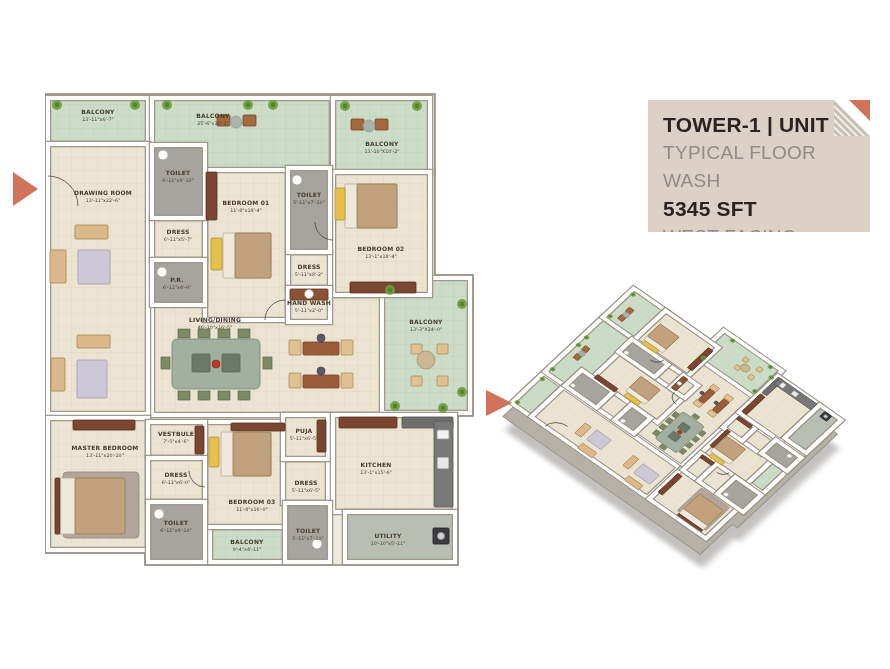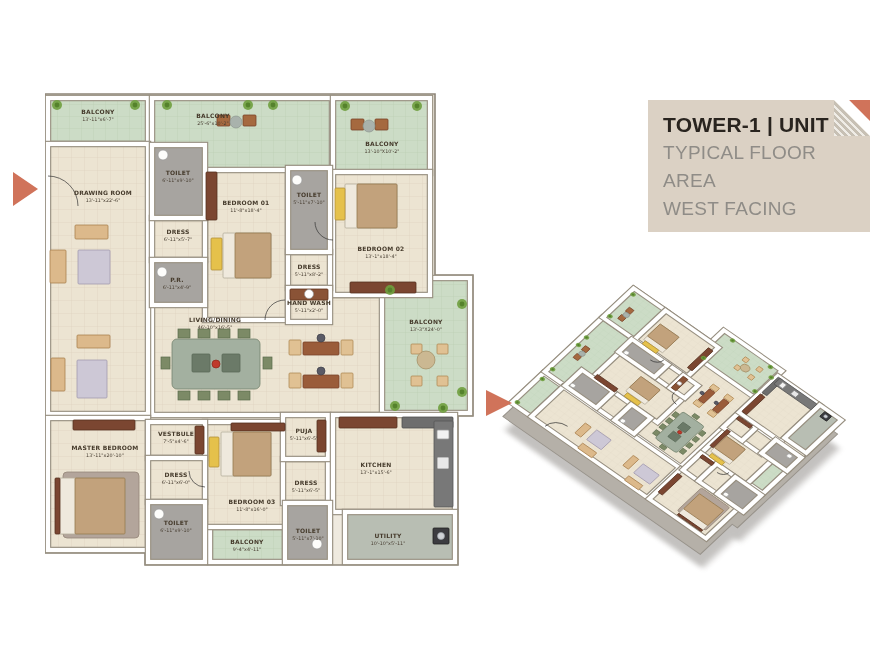--- a/index.html
+++ b/index.html
@@ -523,21 +523,22 @@
           <circle cx="398" cy="316" r="5" fill="#6f9e3e" opacity="0.9"></circle>
           <circle cx="398" cy="316" r="2.4" fill="#55822c"></circle>
         </g>
       </g>
     <polygon points="8,138 8,164 34,151" fill="#d0735a"></polygon>
   </svg>
 
   <div class="panel">
     <div class="panel-inner">
       <div class="t1">TOWER-1 | UNIT 1</div>
-      <div class="t2">TYPICAL FLOOR AREA</div>
+      <div class="t2">TYPICAL FLOOR WASH</div>
+      <div class="t1">5345 SFT</div>
       <div class="t2">WEST FACING</div>
     </div>
   </div>
   <div class="fold-wrap">
     <div class="fold-accent"></div>
     <div class="fold-flap"></div>
   </div>
 
 </div>
 

